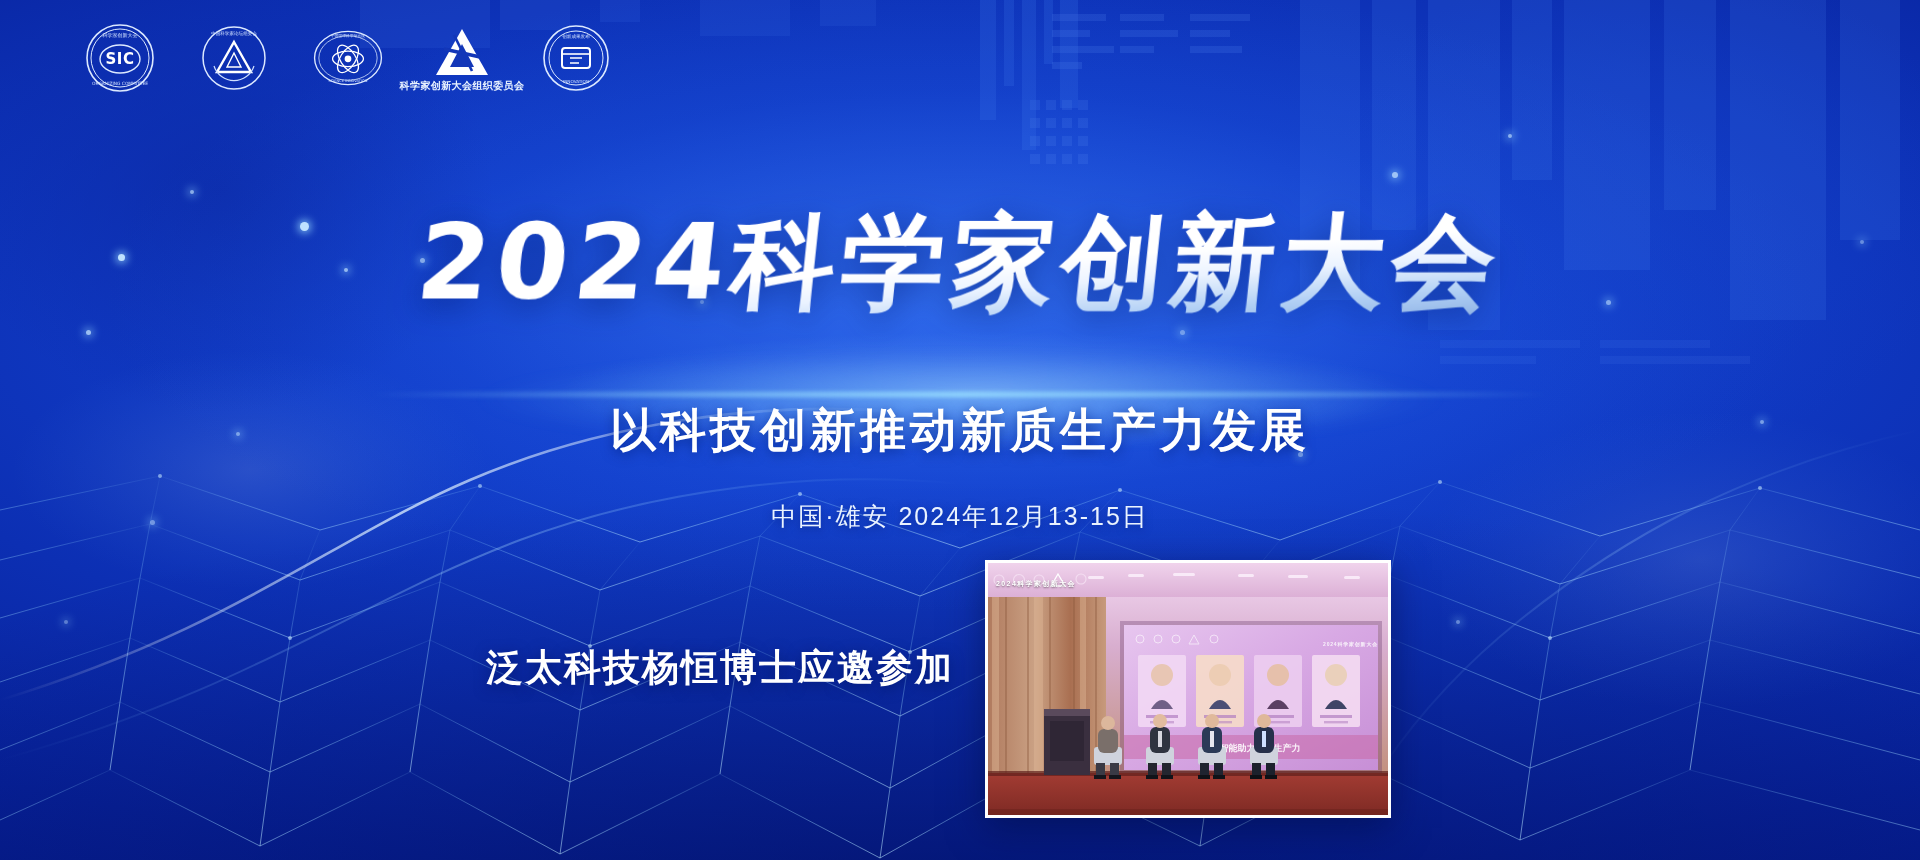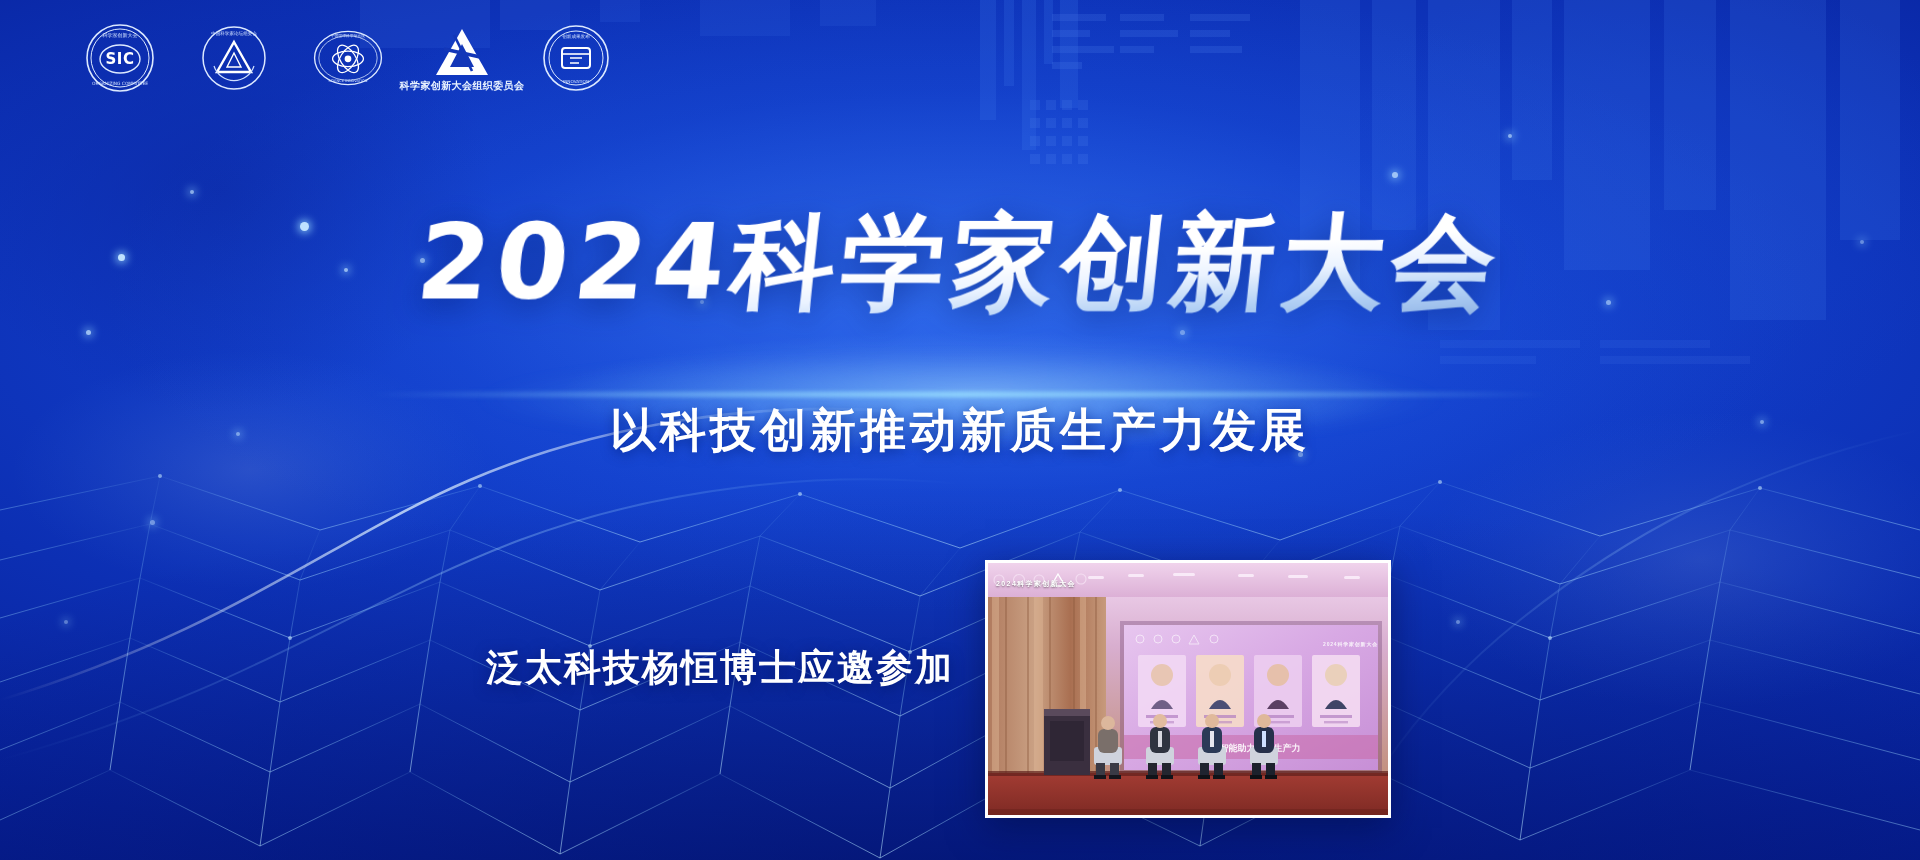--- a/index.html
+++ b/index.html
@@ -391,20 +391,23 @@
   </div>
 
   <div class="title-wrap">
     <div class="main-title">2024科学家创新大会</div>
   </div>
 
   <div class="sub-title">
     <span>以科技创新推动新质生产力发展</span>
   </div>
 
+  <div class="meta-line">
+    <span>中国·雄安  2024年12月13-15日</span>
+  </div>
 
   <div class="caption">
     <div class="line">泛太科技杨恒博士应邀参加</div>
   </div>
 
   <div class="photo">
     <svg viewBox="0 0 400 252" preserveAspectRatio="none">
       <defs>
         <linearGradient id="wallG" x1="0" y1="0" x2="0" y2="1">
           <stop offset="0%" stop-color="#e8c7e4"></stop>

